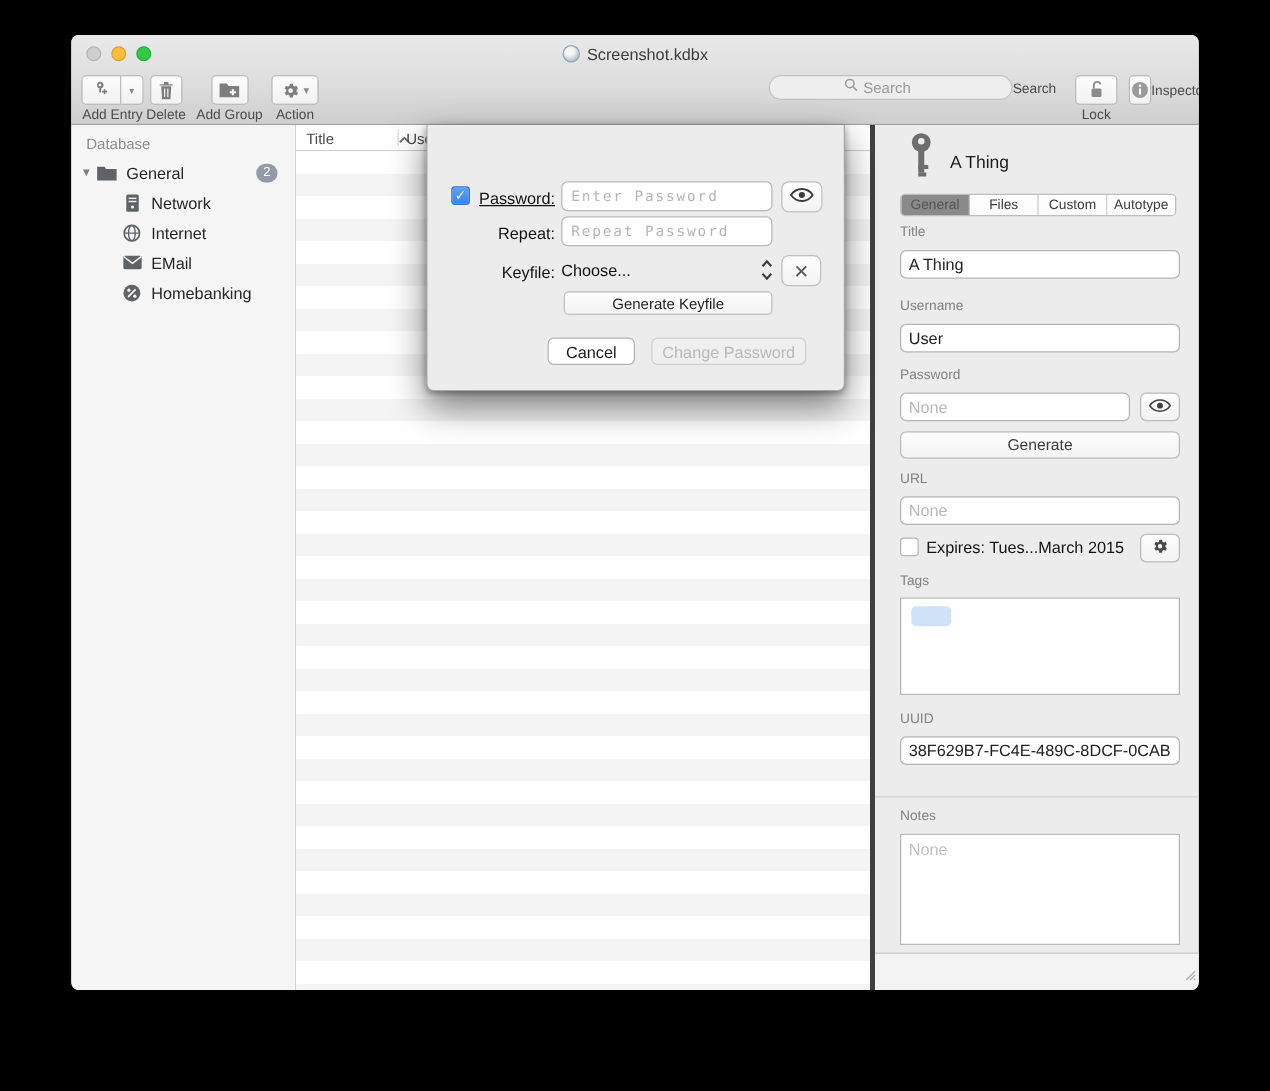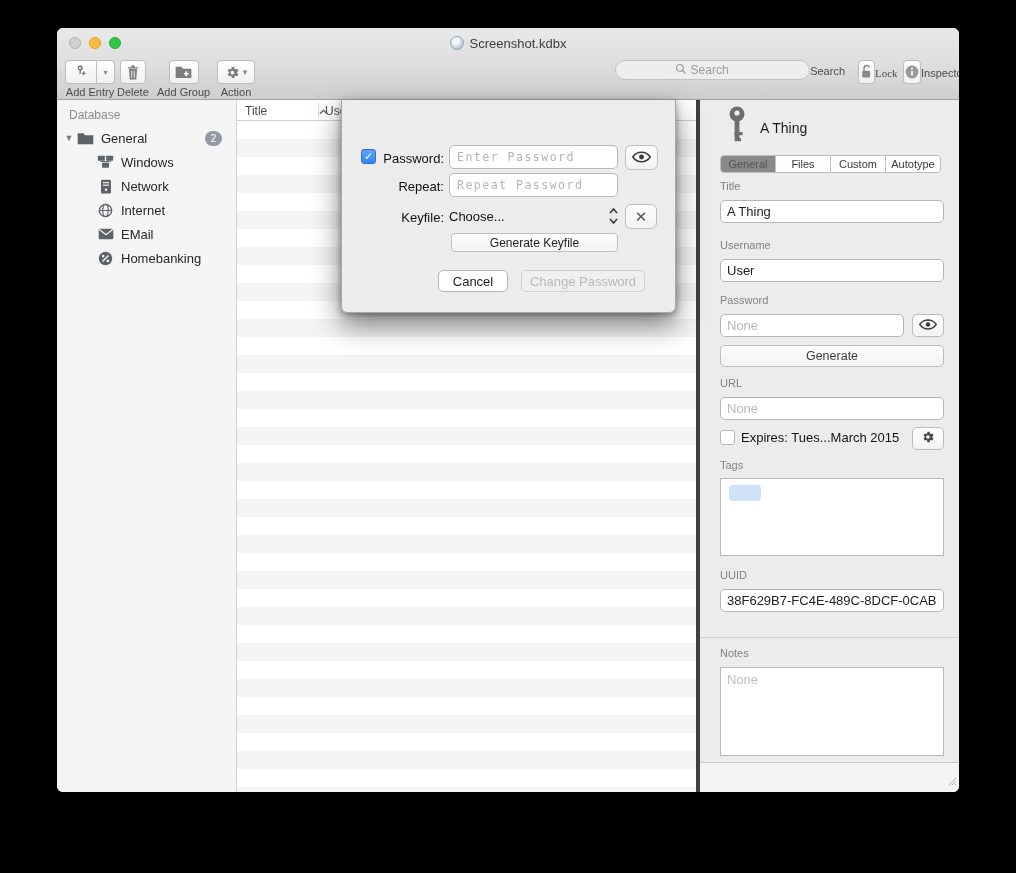--- a/index.html
+++ b/index.html
@@ -31,21 +31,21 @@
   .seg-right{ border-radius:0 4px 4px 0; width:18px; border-left:none; font-size:8px; color:#8a8a8a;}
   .chev { font-size:9px; color:#8a8a8a; margin-left:3px; }
 
   .search-wrap { position:absolute; left:558px; top:2px; width:230px; display:flex; flex-direction:row; align-items:center;}
   .search-field { width:230px; height:20px; border:1px solid #c2c2c2; border-radius:11px; background:#eeeeee;
                   display:flex; align-items:center; justify-content:center; gap:4px; color:#9a9a9a; }
   .search-field input { border:none; outline:none; background:transparent; font-size:12px; width:60px; color:#444;
                         font-family:"Liberation Sans",sans-serif; }
   .search-field input::placeholder { color:#9a9a9a; }
 
-  .lock-wrap { position:absolute; left:801px; top:2px; width:38px; display:flex; flex-direction:row; align-items:center;font-family:Liberation Serif, serif;}
+  .lock-wrap { position:absolute; left:801px; top:2px; width:38px; display:flex; flex-direction:column; align-items:center;}
   .insp-wrap { position:absolute; left:846px; top:2px; width:56px; display:flex; flex-direction:row; align-items:center;}
   .sq-btn { width:34px; }
 
   
   .sidebar { position:absolute; left:0; top:72px; bottom:0; width:180px; background:#f5f5f6; border-right:1px solid #d2d2d2; padding-top:4px;}
   .side-header { height:22px; display:flex; align-items:center; padding-left:12px; font-size:12px; color:#8b8b8b; }
   .side-row { height:24px; display:flex; align-items:center; font-size:13px; color:#262626; position:relative; }
   .disc { width:16px; text-align:center; font-size:9px; color:#7b7b7b; margin-left:4px;}
   .side-icon { width:17px; height:17px; margin-right:7px; display:flex; align-items:center; justify-content:center; color:#5f6368;}
   .indent { margin-left:40px; }
@@ -220,31 +220,20 @@
       <span class="side-icon">
         <svg width="17" height="13" viewBox="0 0 26 20" fill="#5f6368">
             <path d="M1 2h9l2 3h13v14H1V2z"></path>
           </svg>
       </span>
       <span>General</span>
       <span class="badge">2</span>
     </div>
     <div class="side-row">
       <span class="side-icon indent">
-        <svg width="17" height="14" viewBox="0 0 26 22" fill="#5f6368">
-            <rect x="1" y="1" width="11" height="8" rx="1"></rect>
-            <rect x="14" y="1" width="11" height="8" rx="1"></rect>
-            <rect x="7.5" y="12" width="11" height="8" rx="1"></rect>
-            <rect x="5" y="9.5" width="16" height="1.6"></rect>
-          </svg>
-      </span>
-      <span>Windows</span>
-    </div>
-    <div class="side-row">
-      <span class="side-icon indent">
         <svg width="12" height="15" viewBox="0 0 18 24" fill="#5f6368">
             <rect x="1" y="1" width="16" height="22" rx="2"></rect>
             <rect x="4" y="5" width="10" height="1.8" fill="#f5f5f6"></rect>
             <rect x="4" y="9" width="10" height="1.8" fill="#f5f5f6"></rect>
             <circle cx="9" cy="17" r="2" fill="#f5f5f6"></circle>
           </svg>
       </span>
       <span>Network</span>
     </div>
     <div class="side-row">
@@ -371,21 +360,21 @@
           </svg>
       </span>
     </div>
   </div>
 
   <div class="sheet">
 
     <div class="checkbox checked" style="position:absolute; left:19px; top:49px;">
       <span>✓</span>
     </div>
-    <div class="dlabel" style="left:37px; top:51px;">Password:</div>
+    <div class="dlabel" style="left:37px; top:51px;text-decoration:underline;">Password:</div>
     <input class="dfield" style="top: 45px;" type="text" placeholder="Enter Password">
     <div class="small-btn" style="left:283px; top:45px; width:33px; height:25px;">
       <span>
         <svg width="19" height="12" viewBox="0 0 24 14">
             <path d="M12 1C7.5 1 3.6 3.3 1 7c2.6 3.7 6.5 6 11 6s8.4-2.3 11-6c-2.6-3.7-6.5-6-11-6z" fill="none" stroke="#3a3a3a" stroke-width="1.9"></path>
             <circle cx="12" cy="7" r="3.1" fill="#3a3a3a"></circle>
           </svg>
       </span>
     </div>
 

